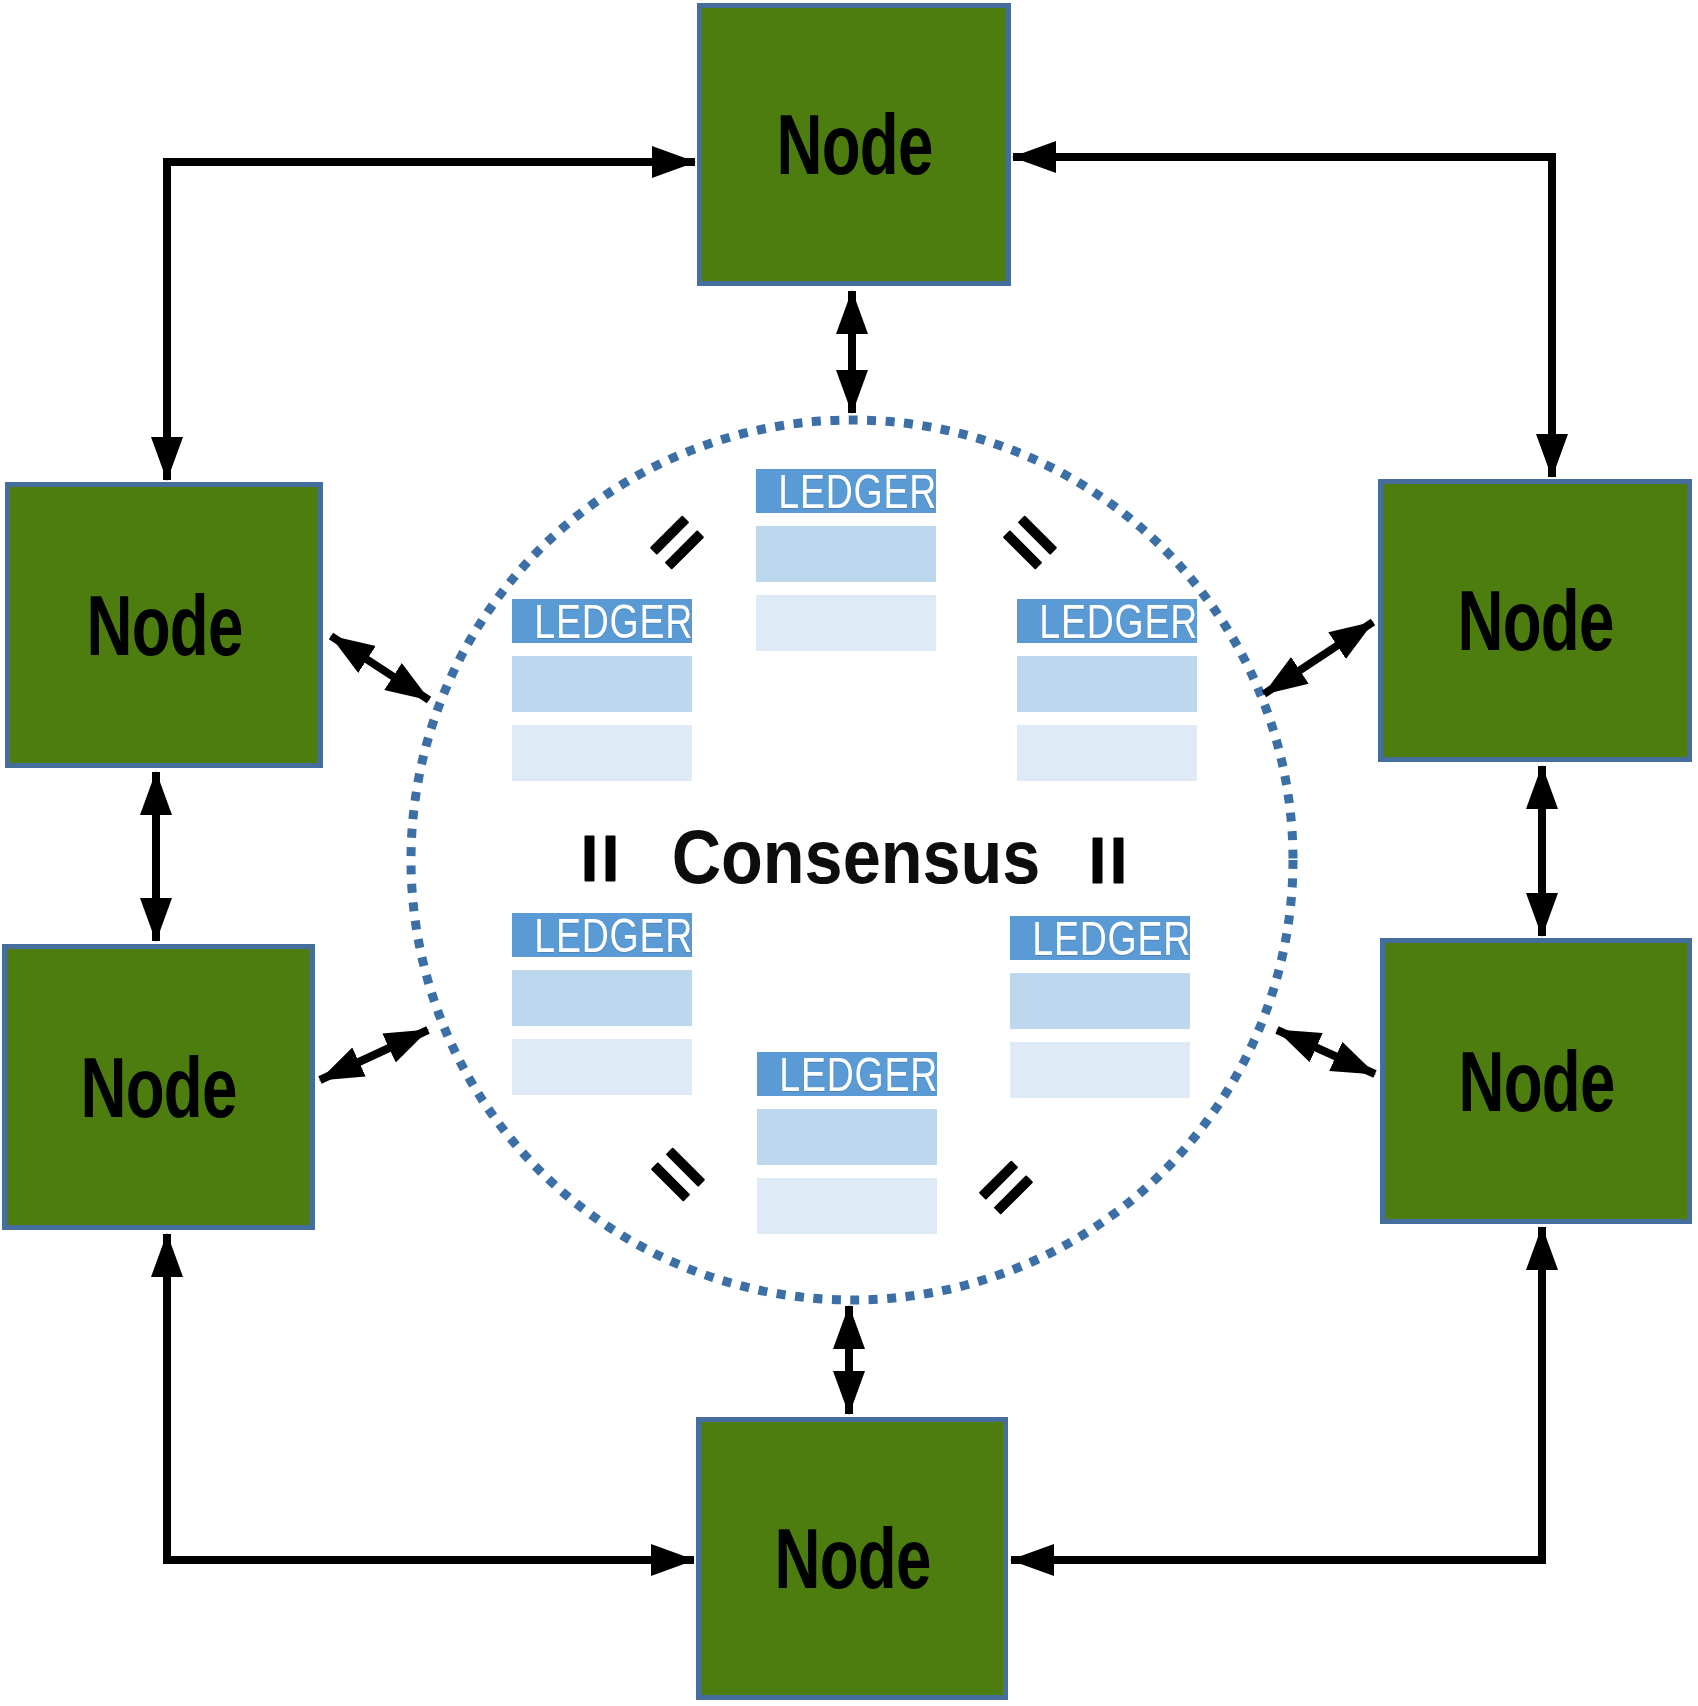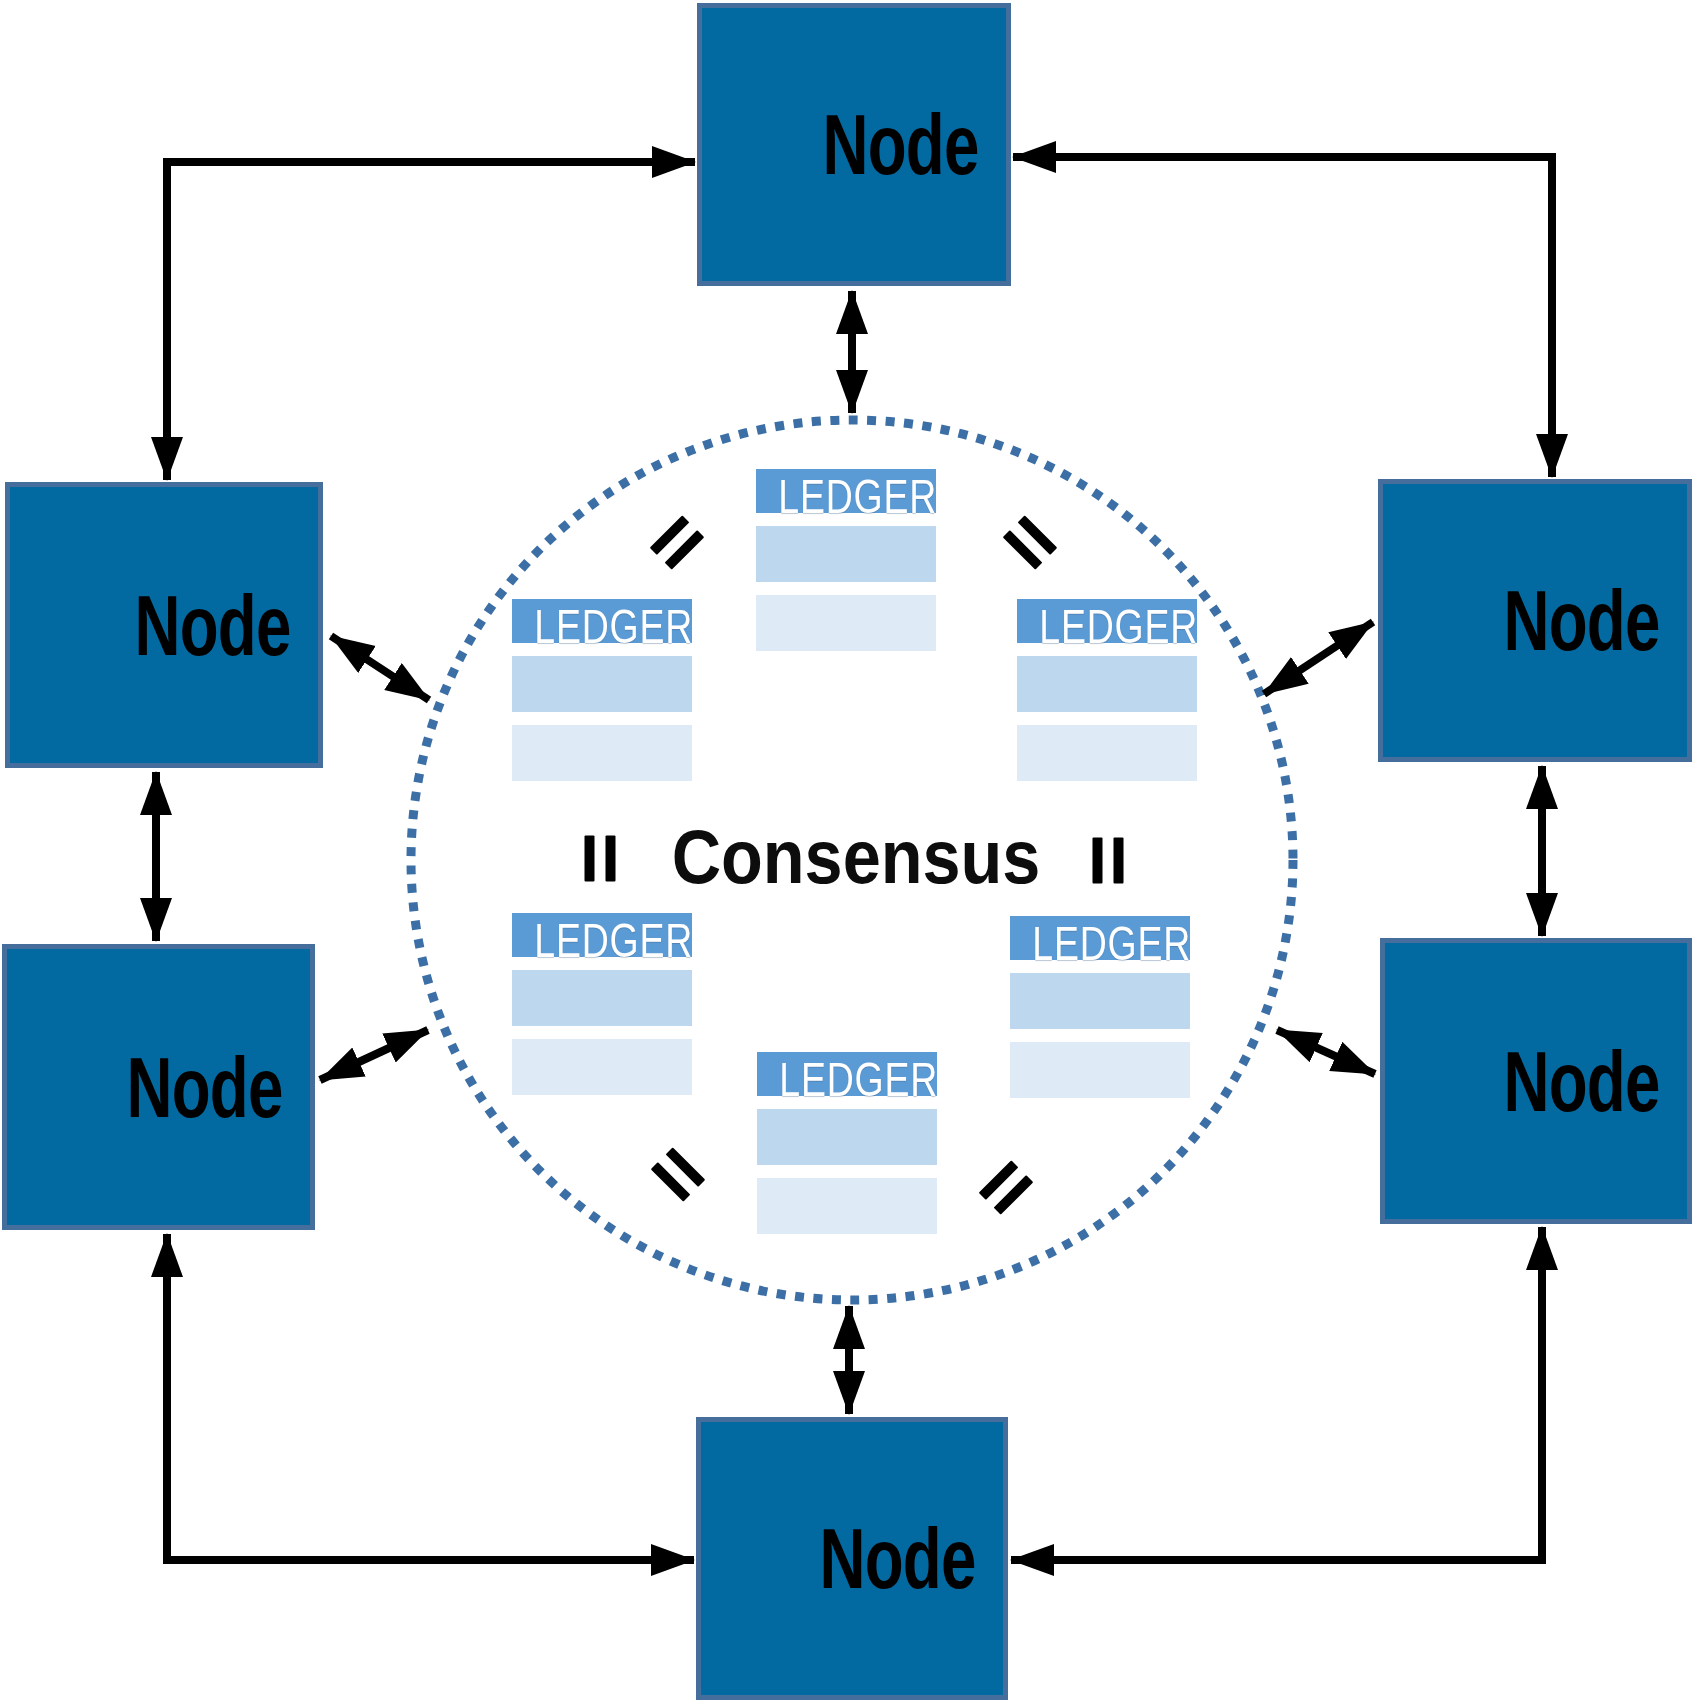--- a/index.html
+++ b/index.html
@@ -8,42 +8,42 @@
     width:1698px;height:1706px;
     background:#ffffff;
     font-family:"Liberation Sans", sans-serif;
     overflow:hidden;
   }
   #wires{position:absolute;left:0;top:0;width:1698px;height:1706px;}
 
   
   .node{
     position:absolute;
-    background:#0369a1;
+    background:#4d7c0f;
     border:5px solid #456e9c;
     box-sizing:border-box;
-    display:flex;align-items:center;justify-content:flex-end;
+    display:flex;align-items:center;justify-content:center;
   }
   .node span{
     font-size:86px;font-weight:bold;color:#000;
     transform:scaleX(0.74);letter-spacing:-1px;
     white-space:nowrap;
   }
   #node-top{left:697px;top:3px;width:314px;height:283px;}
   #node-ul{left:5px;top:482px;width:318px;height:286px;}
   #node-ur{left:1378px;top:479px;width:314px;height:283px;}
   #node-ll{left:2px;top:944px;width:313px;height:286px;}
   #node-lr{left:1380px;top:938px;width:312px;height:286px;}
   #node-bottom{left:696px;top:1417px;width:312px;height:283px;}
 
   
   .ledger{position:absolute;width:180px;}
   .lg-head{
     height:44px;background:#5b9bd5;margin-bottom:13px;
-    display:flex;align-items:flex-start;justify-content:center;padding-left:24px;
+    display:flex;align-items:center;justify-content:center;padding-left:24px;
   }
   .lg-head span{
     color:#ffffff;font-size:48px;letter-spacing:1px;
     transform:scaleX(0.78);white-space:nowrap;
     text-shadow:0 1px 1px rgba(60,90,130,.35);
   }
   .lg-row{height:56px;margin-bottom:13px;}
   .row-med{background:#bdd7ee;}
   .row-light{background:#deebf7;}
   #lg-tc{left:756px;top:469px;}

